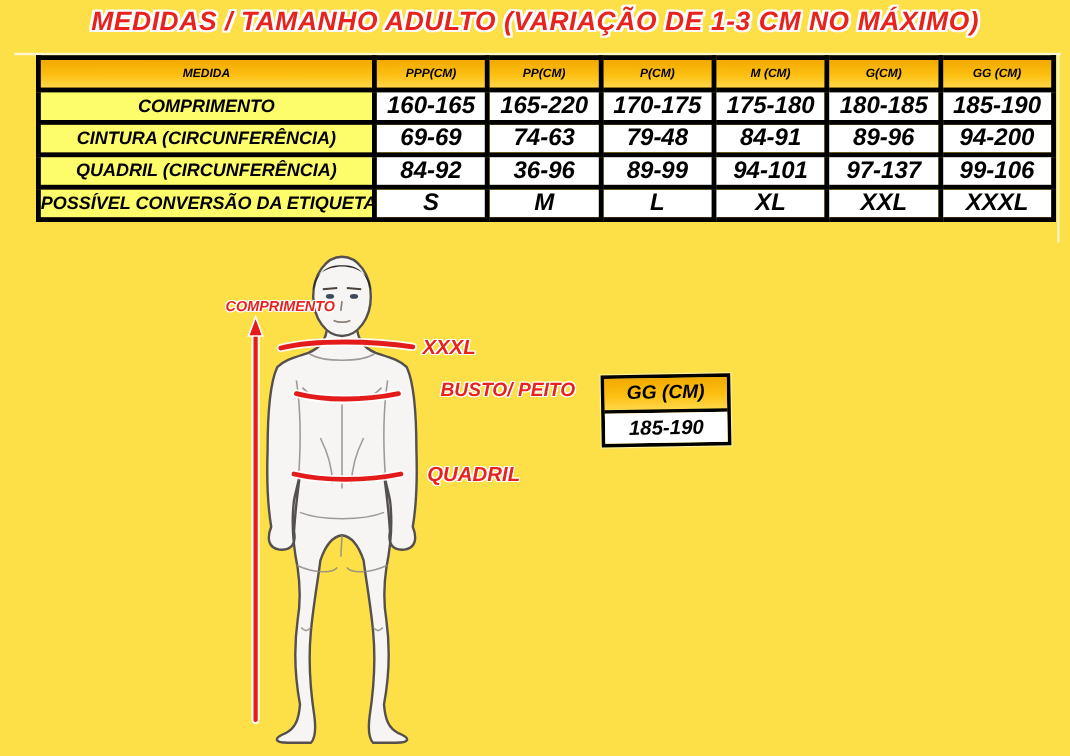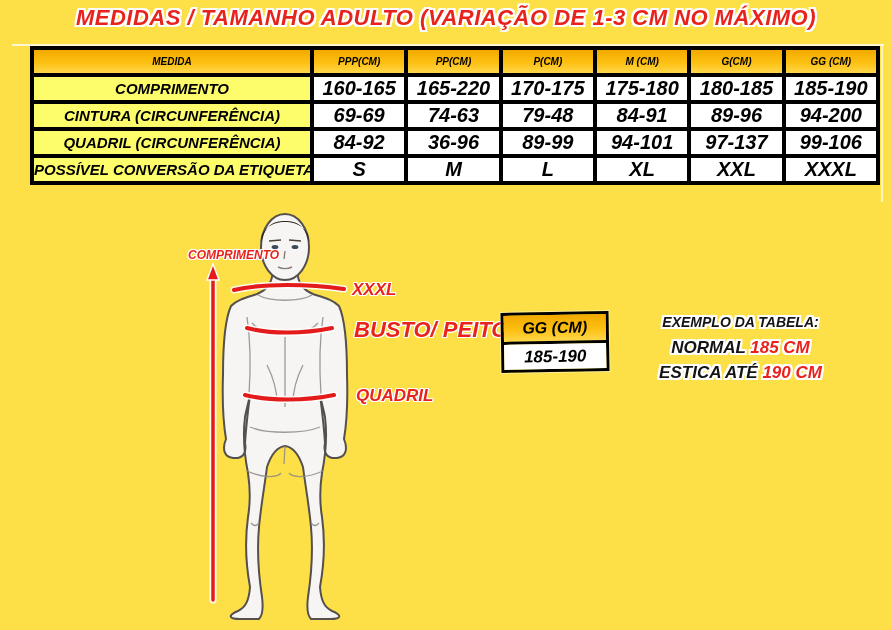--- a/index.html
+++ b/index.html
@@ -37,21 +37,21 @@
     background:rgba(255,255,255,.65);}
   
   .fig-label{
     position:absolute;color:#e8231d;font-weight:bold;font-style:italic;
     white-space:nowrap;
     text-shadow:-1px -1px 0 #fff,1px -1px 0 #fff,-1px 1px 0 #fff,1px 1px 0 #fff,
                 -1px 0 0 #fff,1px 0 0 #fff,0 -1px 0 #fff,0 1px 0 #fff;
   }
   .lbl-comprimento{left:188px;top:248px;font-size:12px;}
   .lbl-ombro{left:352px;top:280px;font-size:17px;}
-  .lbl-busto{left:354px;top:317px;font-size:22px;}
+  .lbl-busto{left:367px;top:317px;font-size:16px;}
   .lbl-quadril{left:356px;top:386px;font-size:17px;text-align:right;}
   
   .figure-wrap{position:absolute;left:155px;top:205px;width:290px;height:425px;}
   
   .example-box{
     position:absolute;left:501px;top:312px;width:102px;
     border:3px solid #000;transform:rotate(-1deg);
     box-shadow:0 0 0 1px rgba(255,255,255,.45);
   }
   .example-box .box-header{
@@ -201,25 +201,14 @@
   <div class="fig-label lbl-comprimento">COMPRIMENTO</div>
   <div class="fig-label lbl-ombro">XXXL</div>
   <div class="fig-label lbl-busto">BUSTO/ PEITO</div>
   <div class="fig-label lbl-quadril">QUADRIL</div>
 
   <div class="example-box">
     <div class="box-header">GG (CM)</div>
     <div class="box-value">185-190</div>
   </div>
 
-  <div class="example-text">
-    <div class="ex-line1 dark-outline">EXEMPLO DA TABELA:</div>
-    <div class="ex-line2">
-      <span class="dark-outline">NORMAL</span>
-      <span class="red-outline">185 CM</span>
-    </div>
-    <div class="ex-line3">
-      <span class="dark-outline">ESTICA ATÉ</span>
-      <span class="red-outline">190 CM</span>
-    </div>
-  </div>
 
 </div>
 
 </body></html>

